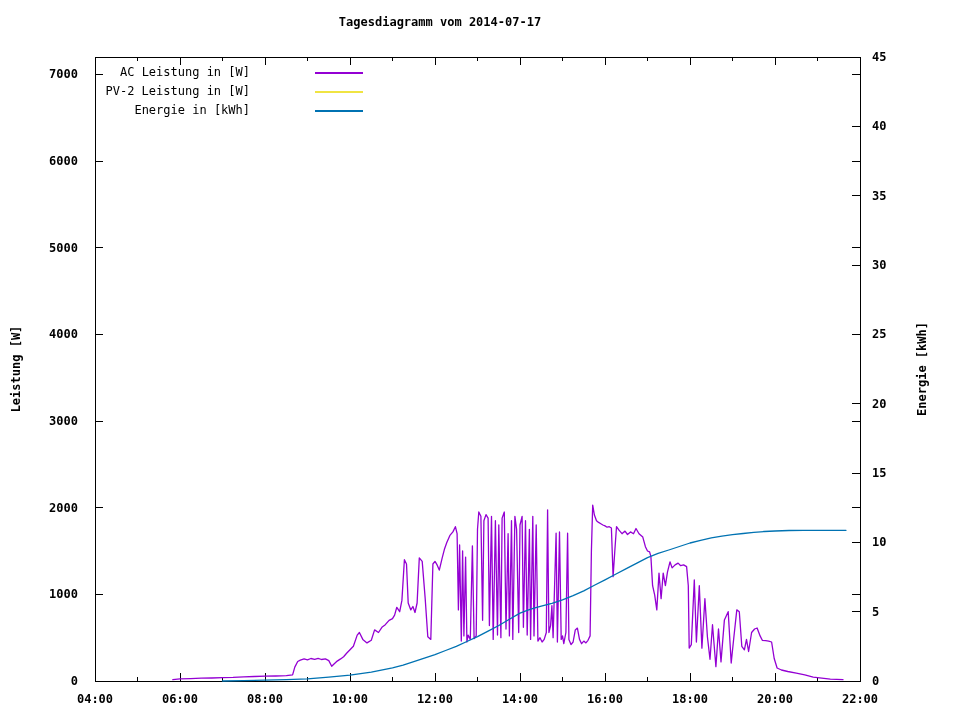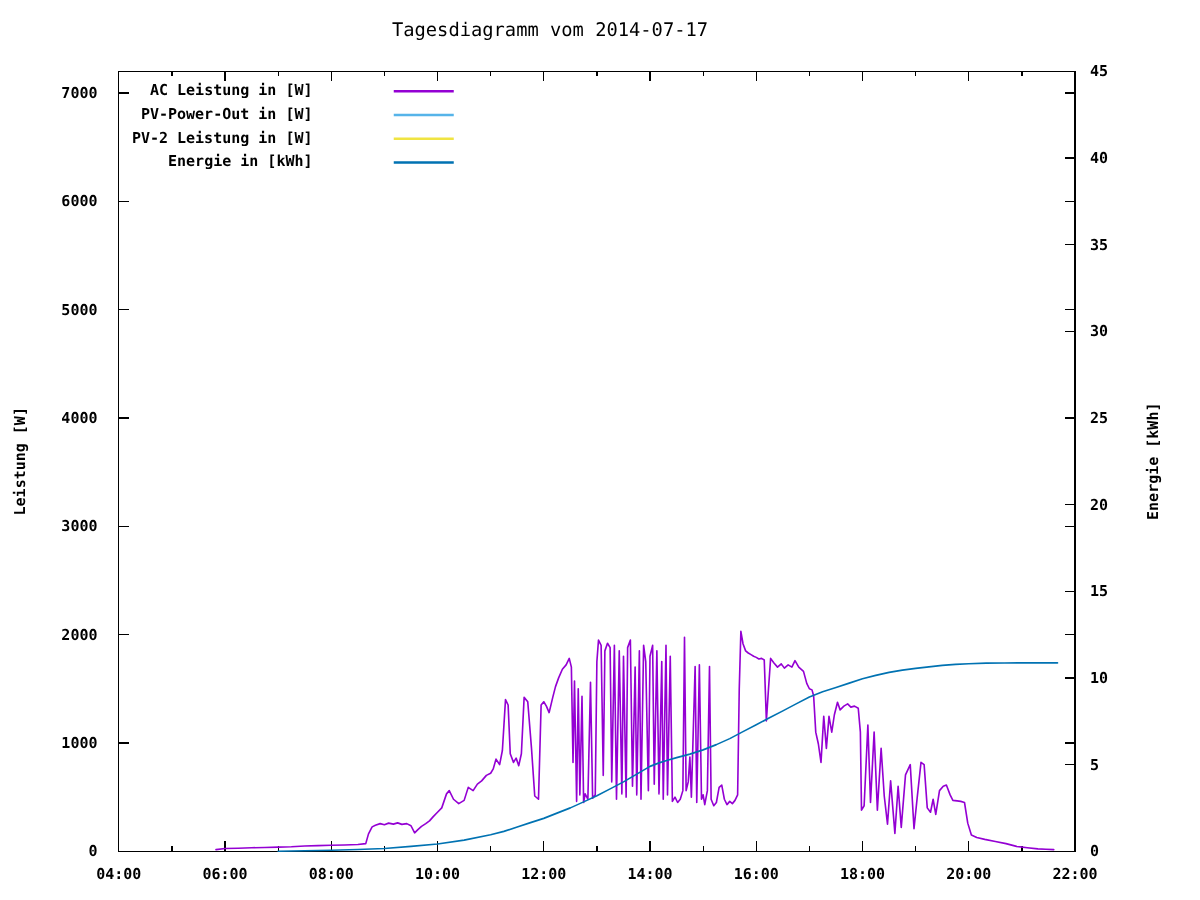--- a/index.html
+++ b/index.html
@@ -1,29 +1,29 @@
 <!DOCTYPE html>
 <html><head>
 <meta charset="utf-8">
 <style>
   html,body{margin:0;padding:0;background:#ffffff;}
   body{width:960px;height:720px;overflow:hidden;position:relative;
        font-family:"DejaVu Sans Mono","Liberation Mono",monospace;color:#000;}
   .chart-root{position:absolute;inset:0;}
   .chart-title{position:absolute;top:15px;left:0;width:880px;text-align:center;
-       font-size:15px;font-weight:normal;white-space:nowrap;}
+       font-size:12px;font-weight:bold;white-space:nowrap;}
   .ylabel{position:absolute;top:369px;left:16px;transform:translate(-50%,-50%) rotate(-90deg);
        font-size:12px;font-weight:bold;white-space:nowrap;}
   .y2label{position:absolute;top:369px;left:922px;transform:translate(-50%,-50%) rotate(-90deg);
        font-size:12px;font-weight:bold;white-space:nowrap;}
   #plot{position:absolute;top:0;left:0;}
   .legend{position:absolute;top:62px;left:95px;}
   .legend-row{height:19px;line-height:19px;white-space:nowrap;}
   .legend-label{display:inline-block;width:155px;text-align:right;
-       font-size:12px;font-weight:bold;vertical-align:middle;}
+       font-size:12px;font-weight:normal;vertical-align:middle;}
   .legend-swatch{display:inline-block;width:48px;height:2px;margin-left:65px;
        vertical-align:middle;}
   text{font-family:"DejaVu Sans Mono","Liberation Mono",monospace;
        font-size:12px;font-weight:bold;fill:#000;}
 </style>
 </head>
 <body>
 
 <div class="chart-root">
   <div class="chart-title">Tagesdiagramm vom 2014-07-17</div>
@@ -131,17 +131,16 @@
         <line x1="860" y1="57" x2="852" y2="57" stroke="#000000" shape-rendering="crispEdges"></line>
         <text x="872" y="61" text-anchor="start">45</text>
       </g>
       <g>
         <polyline points="172.8,679.7 180.0,678.8 190.6,678.6 201.3,678.2 211.9,678.0 222.5,677.7 233.1,677.4 243.8,676.8 254.4,676.5 265.0,676.2 275.6,676.0 286.3,675.6 292.6,674.9 294.8,667.1 297.7,661.5 300.3,660.2 304.1,658.9 307.5,659.8 310.9,658.5 314.7,659.3 318.1,658.3 321.5,659.5 325.4,658.9 328.8,660.6 331.7,666.3 334.3,663.7 337.2,661.1 340.6,658.9 343.6,656.7 346.6,653.3 350.0,649.8 353.4,646.3 357.2,635.1 359.4,632.5 362.8,639.4 367.0,642.9 371.3,640.3 374.6,629.9 378.5,632.5 381.9,627.3 385.3,624.7 389.1,620.3 392.5,618.6 394.6,615.1 396.8,607.3 399.7,611.7 401.9,600.4 404.4,559.7 406.5,564.0 408.2,603.0 410.8,609.9 412.9,606.5 415.0,612.5 417.1,603.0 419.3,557.9 422.2,561.4 425.2,598.7 427.8,636.8 430.8,639.4 432.9,564.0 435.0,561.4 437.1,564.9 439.3,570.1 442.2,557.9 444.4,549.3 446.9,542.3 449.9,535.4 452.9,531.9 455.4,526.7 457.1,533.7 458.4,609.9 459.6,544.9 461.3,641.1 462.6,551.0 463.9,635.9 465.6,557.1 466.9,642.0 468.1,635.1 470.3,639.4 472.4,545.8 474.1,638.5 476.2,635.9 477.5,529.3 478.8,512.0 480.9,516.3 482.6,620.3 483.9,520.7 486.0,514.6 488.1,518.1 489.4,625.5 491.5,516.3 493.2,639.4 495.4,520.7 497.5,635.1 498.8,525.0 500.9,637.7 502.1,518.1 504.3,512.0 506.0,629.0 508.1,533.7 509.4,635.9 511.5,520.7 512.8,639.4 514.9,516.3 516.6,529.3 518.7,632.5 520.0,525.0 522.1,516.3 523.4,627.3 525.5,520.7 527.2,635.1 529.4,529.3 530.6,639.4 532.8,516.3 534.0,635.9 536.2,525.0 537.9,641.1 540.0,637.7 542.1,642.0 544.2,639.4 546.3,632.5 547.6,509.8 548.9,632.5 550.6,625.5 551.9,605.6 553.1,637.7 556.1,533.2 557.4,642.0 559.5,531.9 561.2,639.4 562.5,635.9 563.8,643.7 565.9,632.5 567.6,533.2 568.9,639.4 571.0,644.6 573.1,642.0 575.3,629.9 577.4,628.1 579.5,639.4 581.6,643.7 583.8,641.1 585.9,642.9 588.0,640.3 590.1,635.9 591.4,551.0 592.7,505.1 594.4,515.0 596.5,520.7 598.6,522.4 600.8,523.7 602.9,525.0 605.0,525.9 607.1,527.2 609.3,526.7 611.4,528.0 613.1,576.7 614.8,551.0 616.5,526.7 619.0,530.2 622.0,533.7 625.0,531.1 627.5,534.5 630.5,531.9 633.5,533.7 636.0,528.5 639.0,533.7 642.8,537.1 645.4,546.7 647.5,551.0 649.6,551.9 650.9,556.6 652.6,585.7 654.7,595.2 656.8,609.9 659.0,573.1 661.1,598.7 663.2,573.1 665.4,585.7 667.5,571.8 670.0,561.8 672.1,567.9 675.1,564.9 678.1,563.1 680.7,565.7 683.6,564.9 686.6,566.6 688.3,585.7 689.2,648.1 691.3,644.6 694.3,580.0 696.4,642.0 699.3,585.7 701.9,648.1 704.9,598.7 707.4,636.8 710.0,659.3 712.5,624.7 715.9,666.7 718.5,629.0 721.0,661.9 724.4,619.9 728.2,611.7 731.2,663.0 733.8,637.7 736.8,609.9 739.3,611.7 741.8,646.3 744.4,649.8 746.5,639.4 748.6,651.5 751.6,632.5 754.6,629.0 757.1,628.0 760.1,635.9 762.3,640.3 765.7,640.7 768.6,641.1 771.6,642.0 774.2,658.5 777.1,668.0 781.4,670.0 787.8,671.5 796.3,673.2 804.8,674.9 813.2,677.1 821.8,678.2 830.3,679.1 836.6,679.4 843.0,679.7" fill="none" stroke="#9400d3" stroke-width="1.3" stroke-linejoin="round" stroke-linecap="round"></polyline>
         <polyline points="222.5,681.0 243.8,680.6 265.0,680.2 286.3,679.6 307.5,678.8 328.8,677.1 350.0,675.2 371.3,672.1 392.5,667.8 403.1,665.1 413.8,661.6 424.4,658.1 435.0,654.7 445.6,650.5 456.3,646.3 466.9,641.5 477.5,636.6 488.1,631.1 498.8,625.5 509.4,619.3 520.0,613.1 527.2,610.3 534.0,608.2 541.3,606.1 551.9,603.3 562.5,599.9 573.1,595.7 583.8,590.9 594.4,585.3 605.0,579.8 615.6,574.2 626.3,568.7 636.9,563.1 647.5,557.6 658.1,553.4 668.8,550.0 679.4,546.5 690.0,543.0 700.6,540.3 711.3,537.9 721.9,536.1 732.5,534.7 743.1,533.5 753.8,532.3 764.4,531.5 775.0,531.0 789.0,530.5 803.5,530.4 817.5,530.3 831.5,530.3 846.0,530.3" fill="none" stroke="#0072b2" stroke-width="1.3" stroke-linejoin="round" stroke-linecap="round"></polyline>
       </g>
     </svg>
   <div class="legend" id="legend">
       <div class="legend-row"><span class="legend-label">AC Leistung in [W]</span><span class="legend-swatch" style="background: rgb(148, 0, 211);"></span></div>
-      <div class="legend-row"><span class="legend-label">PV-Power-Out in [W]</span><span class="legend-swatch" style="background: rgb(86, 180, 233);"></span></div>
       <div class="legend-row"><span class="legend-label">PV-2 Leistung in [W]</span><span class="legend-swatch" style="background: rgb(240, 228, 66);"></span></div>
       <div class="legend-row"><span class="legend-label">Energie in [kWh]</span><span class="legend-swatch" style="background: rgb(0, 114, 178);"></span></div>
     </div>
 </div>
 
 </body></html>

